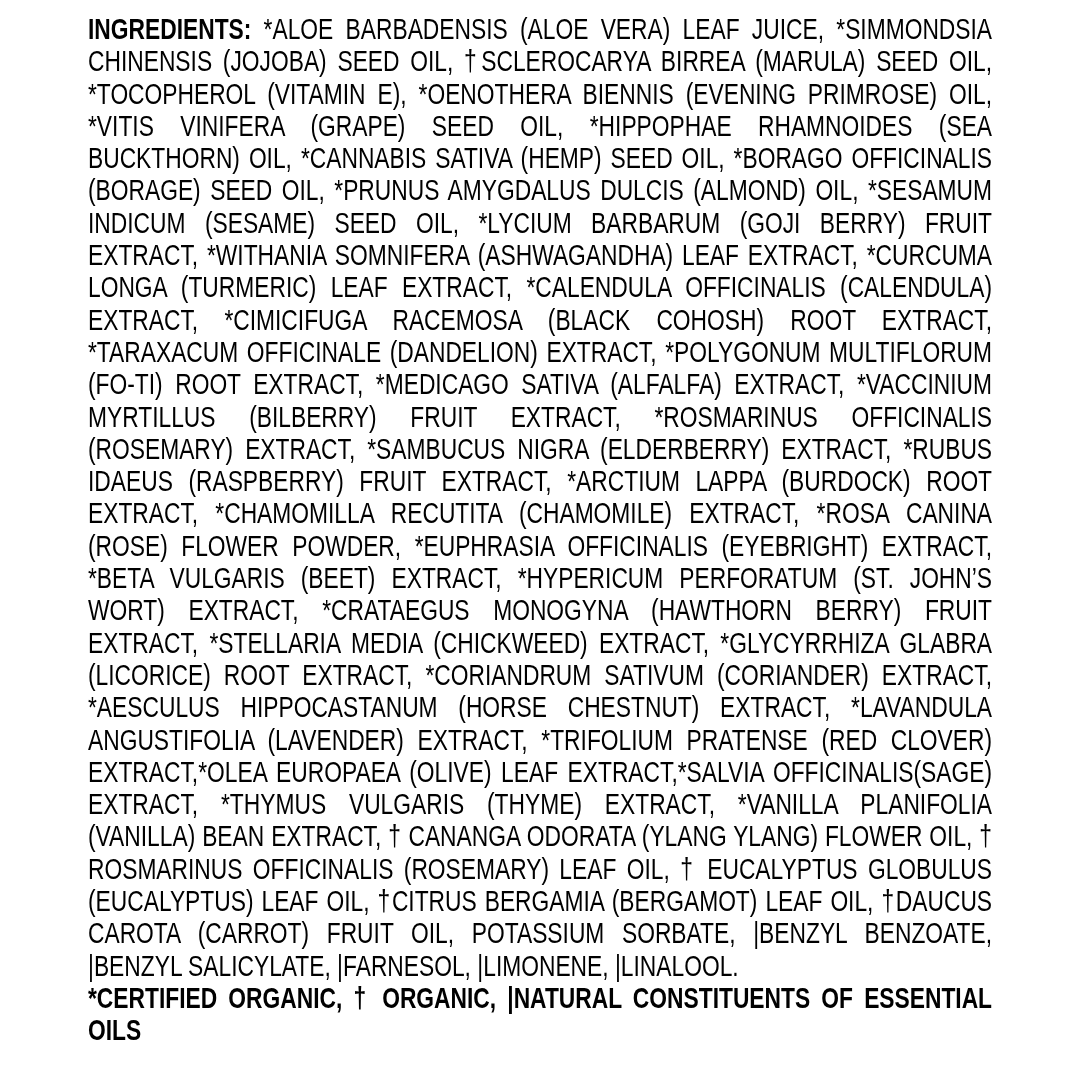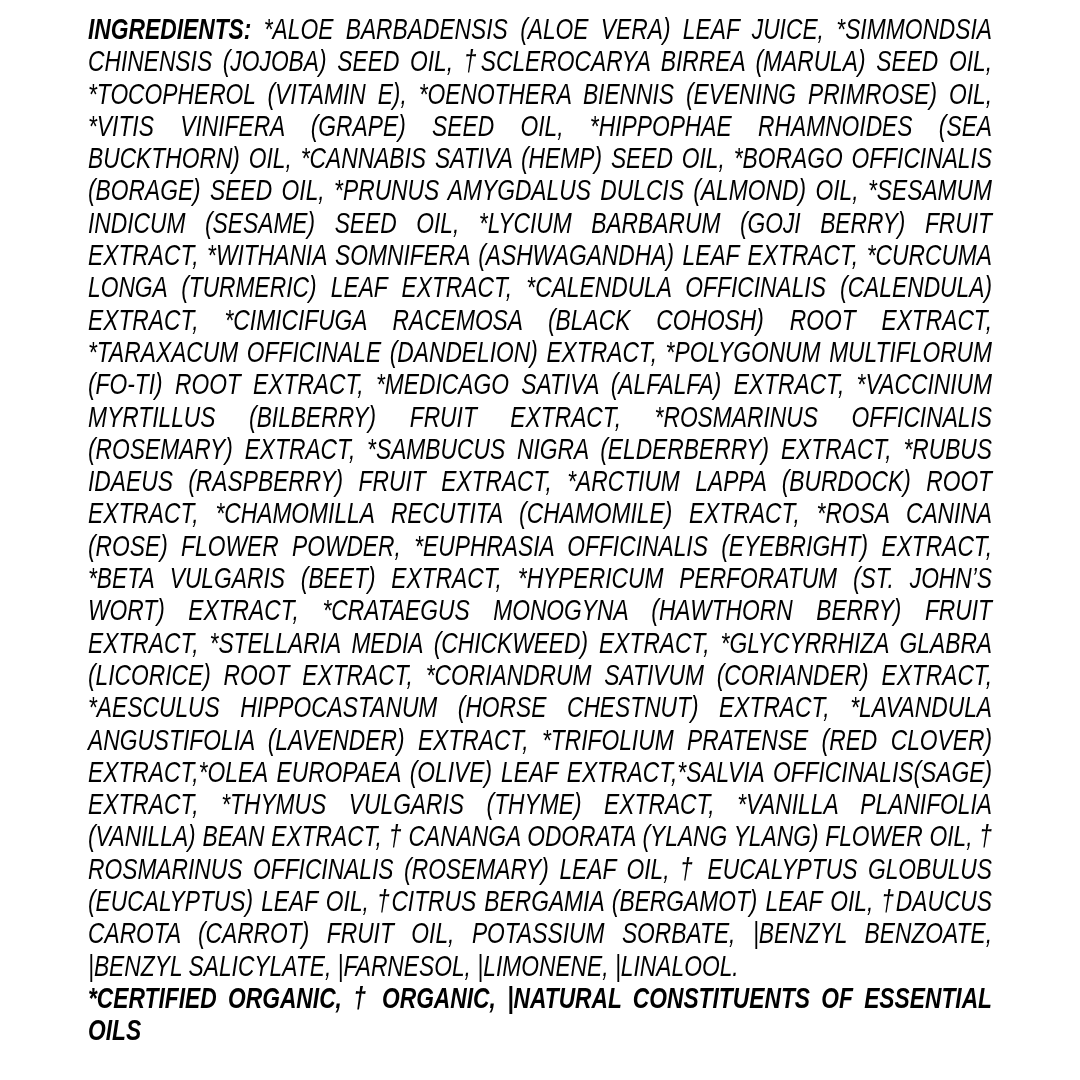--- a/index.html
+++ b/index.html
@@ -8,21 +8,20 @@
     width: 1080px;
     height: 1080px;
     background: #ffffff;
     overflow: hidden;
   }
   .sheet {
     position: absolute;
     left: 88px;
     top: 13px;
     width: 904px;
-    font-style: italic;
   }
   
   .condense {
     width: 1190px;
     transform: scaleX(0.7597);
     transform-origin: 0 0;
     font-family: "Liberation Sans", sans-serif;
     font-size: 30px;
     line-height: 32.3px;
     color: #000000;

